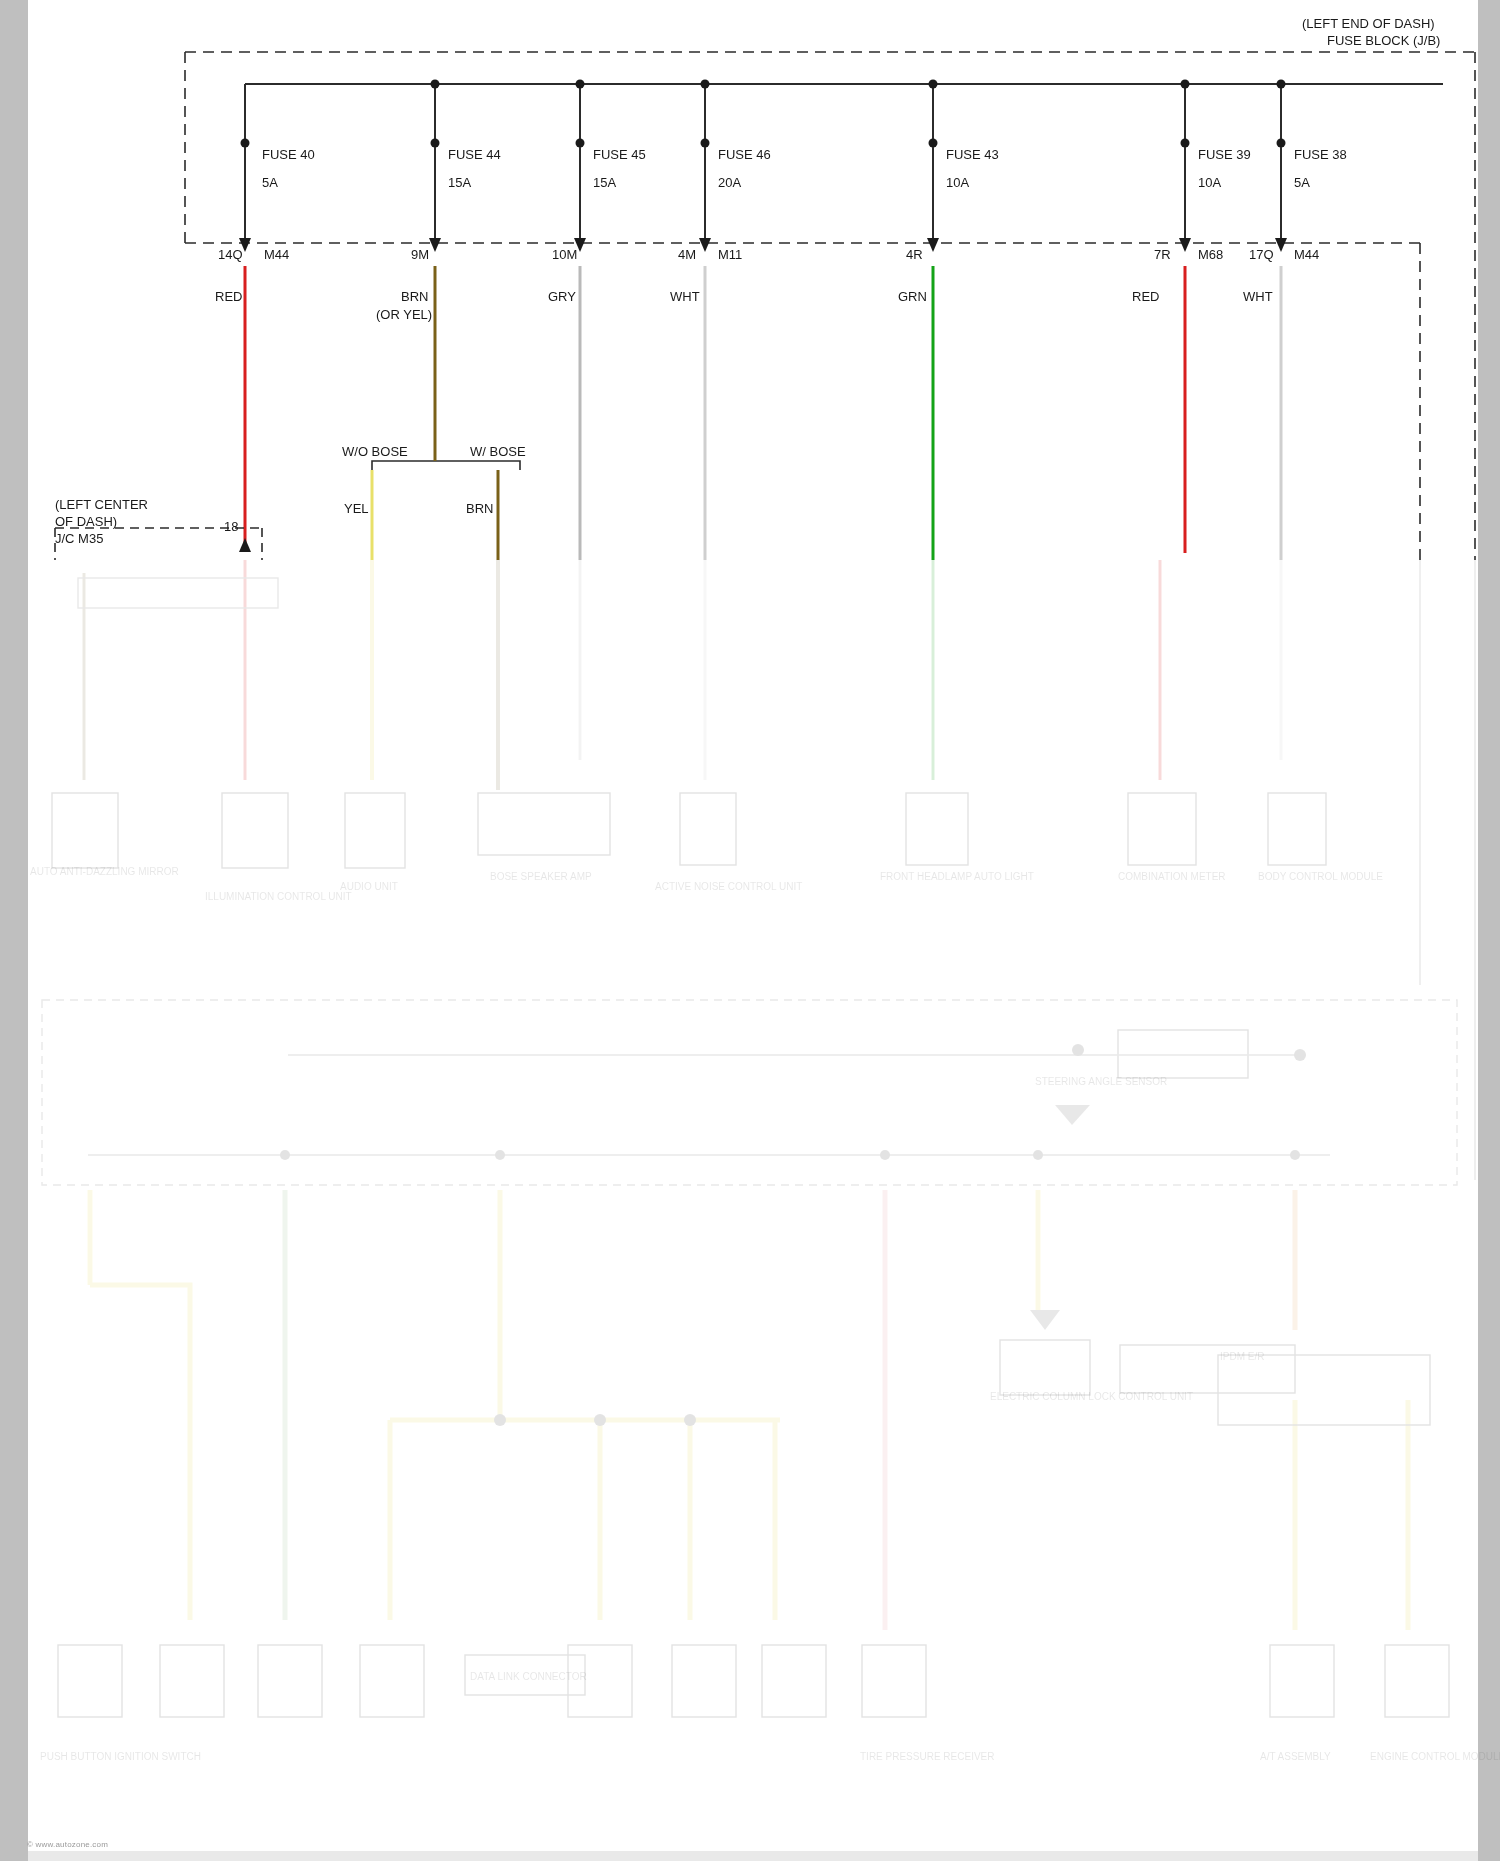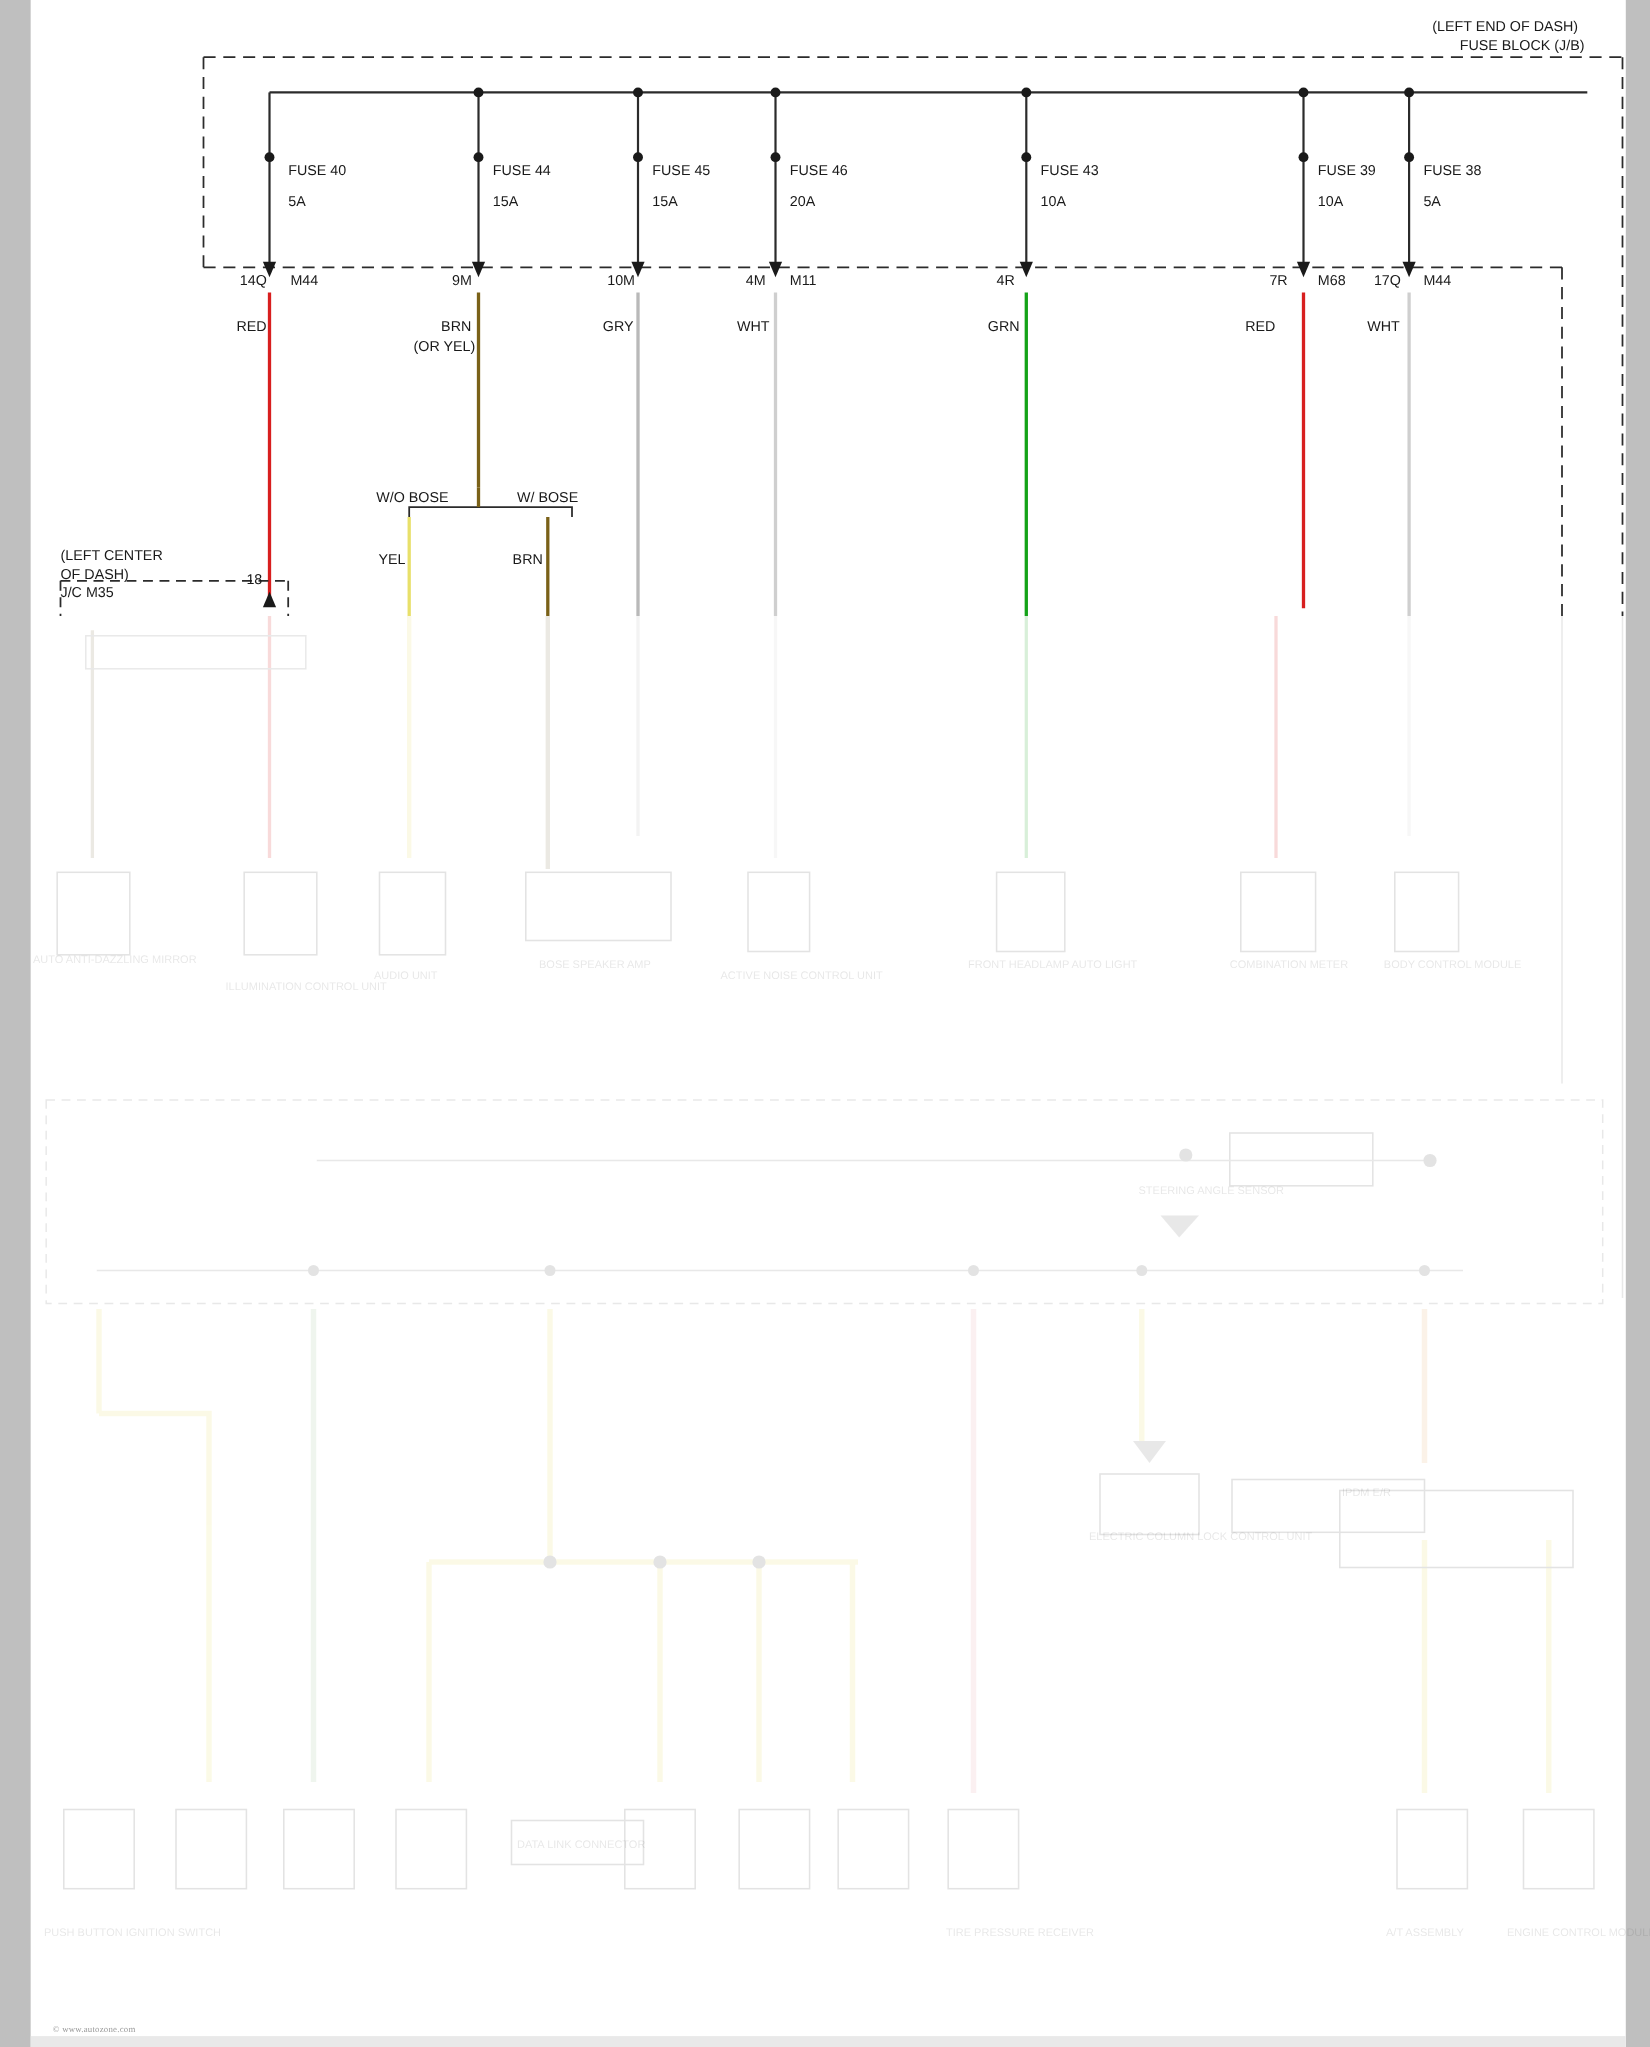--- a/index.html
+++ b/index.html
@@ -59,25 +59,25 @@
     font-size: 13px;
     fill: #1a1a1a;
   }
   .txt.xs { font-size: 10px; }
   .fade {
     opacity: 0.16;
   }
   .fade2 { opacity: 0.10; }
   .copyright {
     position: absolute;
-    left: 48px;
+    left: 27px;
     bottom: 12px;
     font-size: 8px;
     color: #9a9a9a;
-    font-family: Liberation Serif, serif;
+    font-family: Liberation Sans, sans-serif;
     letter-spacing: 0.2px;
   }
 </style>
 </head>
 <body>
 
 <div id="stage">
   <div class="band-left"></div>
   <div class="page-white"></div>
   <div class="band-right"></div>

